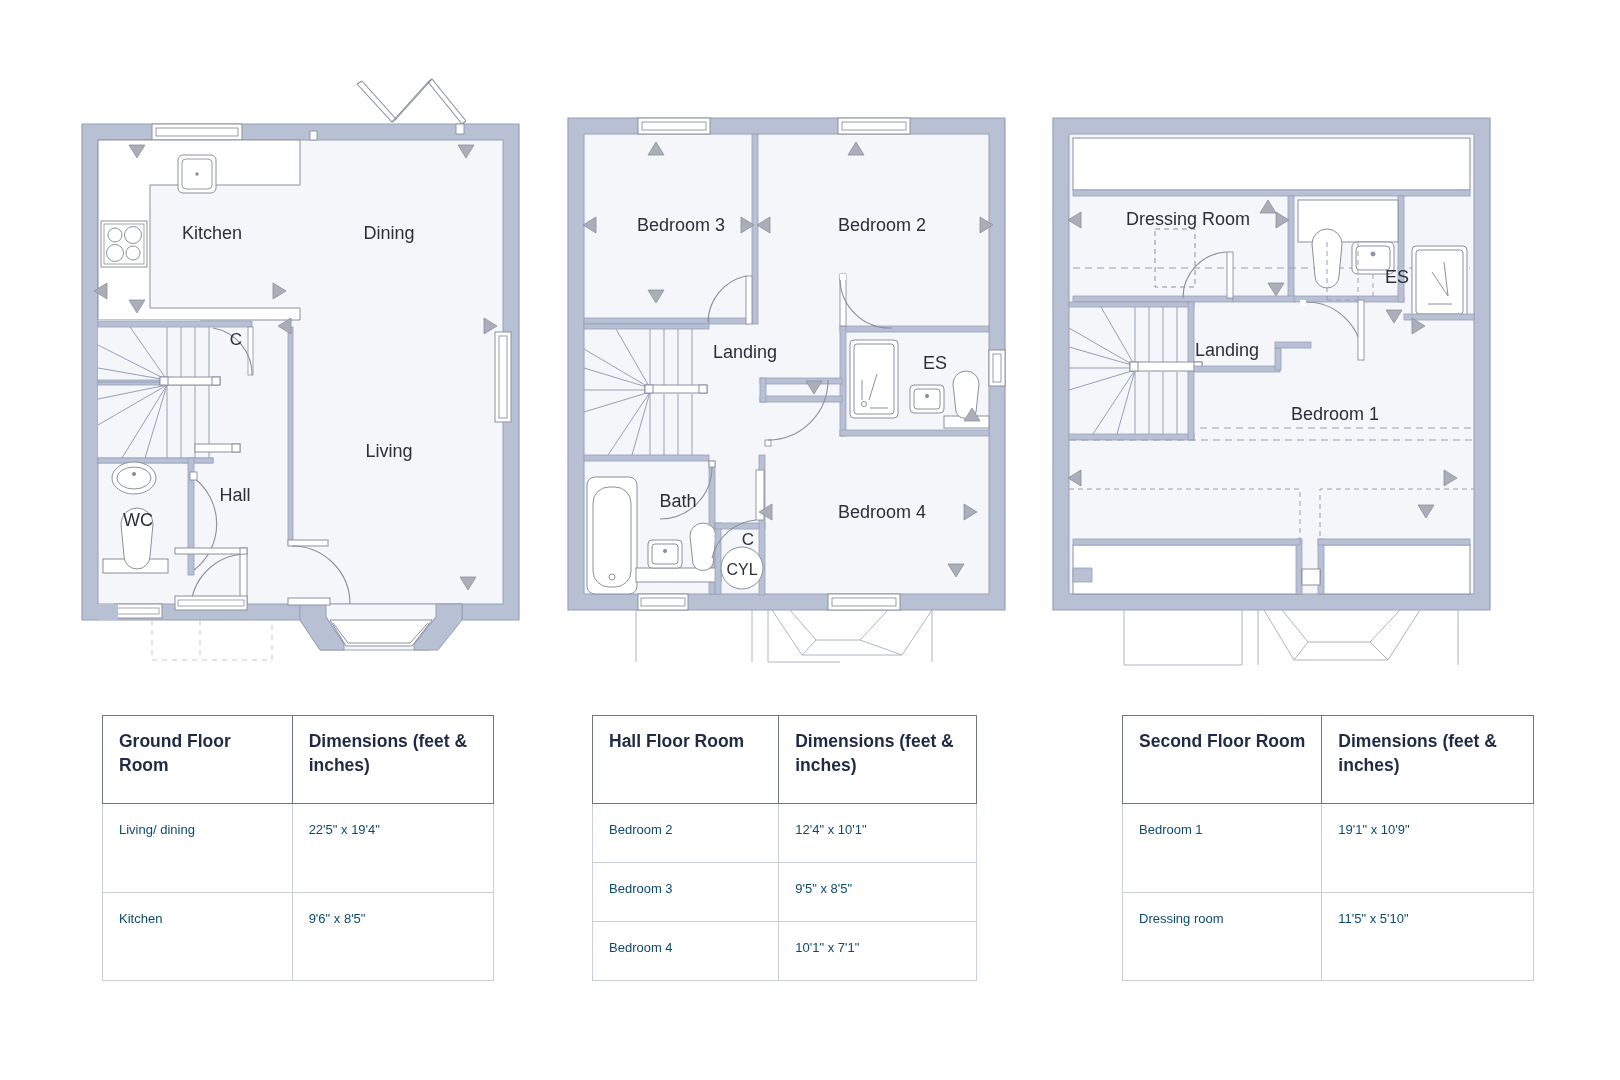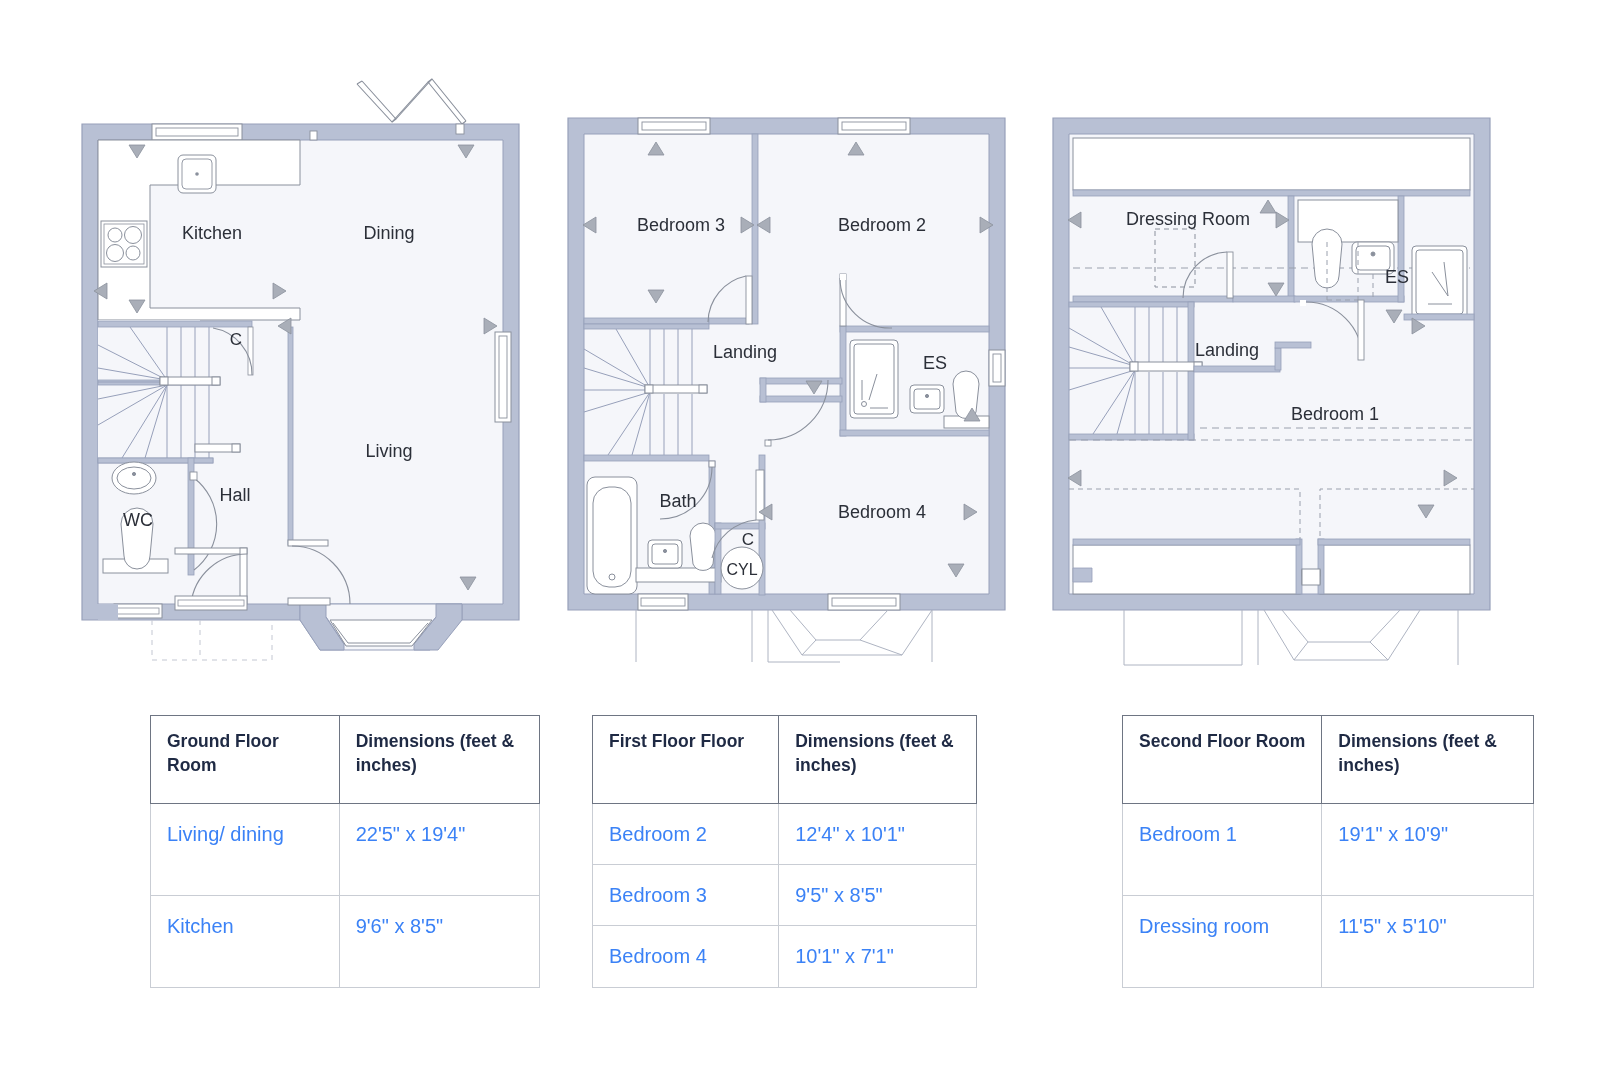--- a/index.html
+++ b/index.html
@@ -30,21 +30,21 @@
     justify-content: flex-start;
   }
   .table-slot.s1 { padding-left: 102px; }
   .table-slot.s2 { padding-left: 52px; }
   .table-slot.s3 { padding-left: 42px; }
 
   table.dim-table {
     border-collapse: collapse;
     table-layout: fixed;
   }
-  table.dim-table.w1 { width: 392px; margin-left: 48px; }
+  table.dim-table.w1 { width: 392px; }
   table.dim-table.w2 { width: 385px; }
   table.dim-table.w3 { width: 412px; }
 
   table.dim-table col.c-room { width: 48.5%; }
   table.dim-table col.c-dim  { width: 51.5%; }
 
   table.dim-table th,
   table.dim-table td {
     border: 1px solid #c9cdd4;
     text-align: left;
@@ -54,23 +54,23 @@
   }
   table.dim-table thead th {
     font-size: 17.5px;
     font-weight: bold;
     color: #1f2a44;
     height: 88px;
     border-color: #6e7583;
     border-bottom-color: #6e7583;
   }
   table.dim-table tbody td {
-    font-size: 20px;
+    font-size: 13px;
     font-weight: normal;
-    color: #3b82f6;
+    color: #0c4a6e;
     height: 59px;
     padding-top: 17px;
   }
   table.dim-table tbody tr td { border-color: #c9cdd4; }
 </style>
 </head>
 <body>
 
 <div id="root">
 
@@ -529,21 +529,21 @@
     </div>
 
     <div class="table-slot s2">
       <table class="dim-table w2">
         <colgroup>
             <col class="c-room">
             <col class="c-dim">
           </colgroup>
         <thead>
           <tr>
-            <th>First Floor Floor</th>
+            <th>Hall Floor Room</th>
             <th>Dimensions (feet &amp; inches)</th>
           </tr>
         </thead>
         <tbody>
           <tr>
             <td>Bedroom 2</td>
             <td>12'4" x 10'1"</td>
           </tr>
           <tr>
             <td>Bedroom 3</td>

